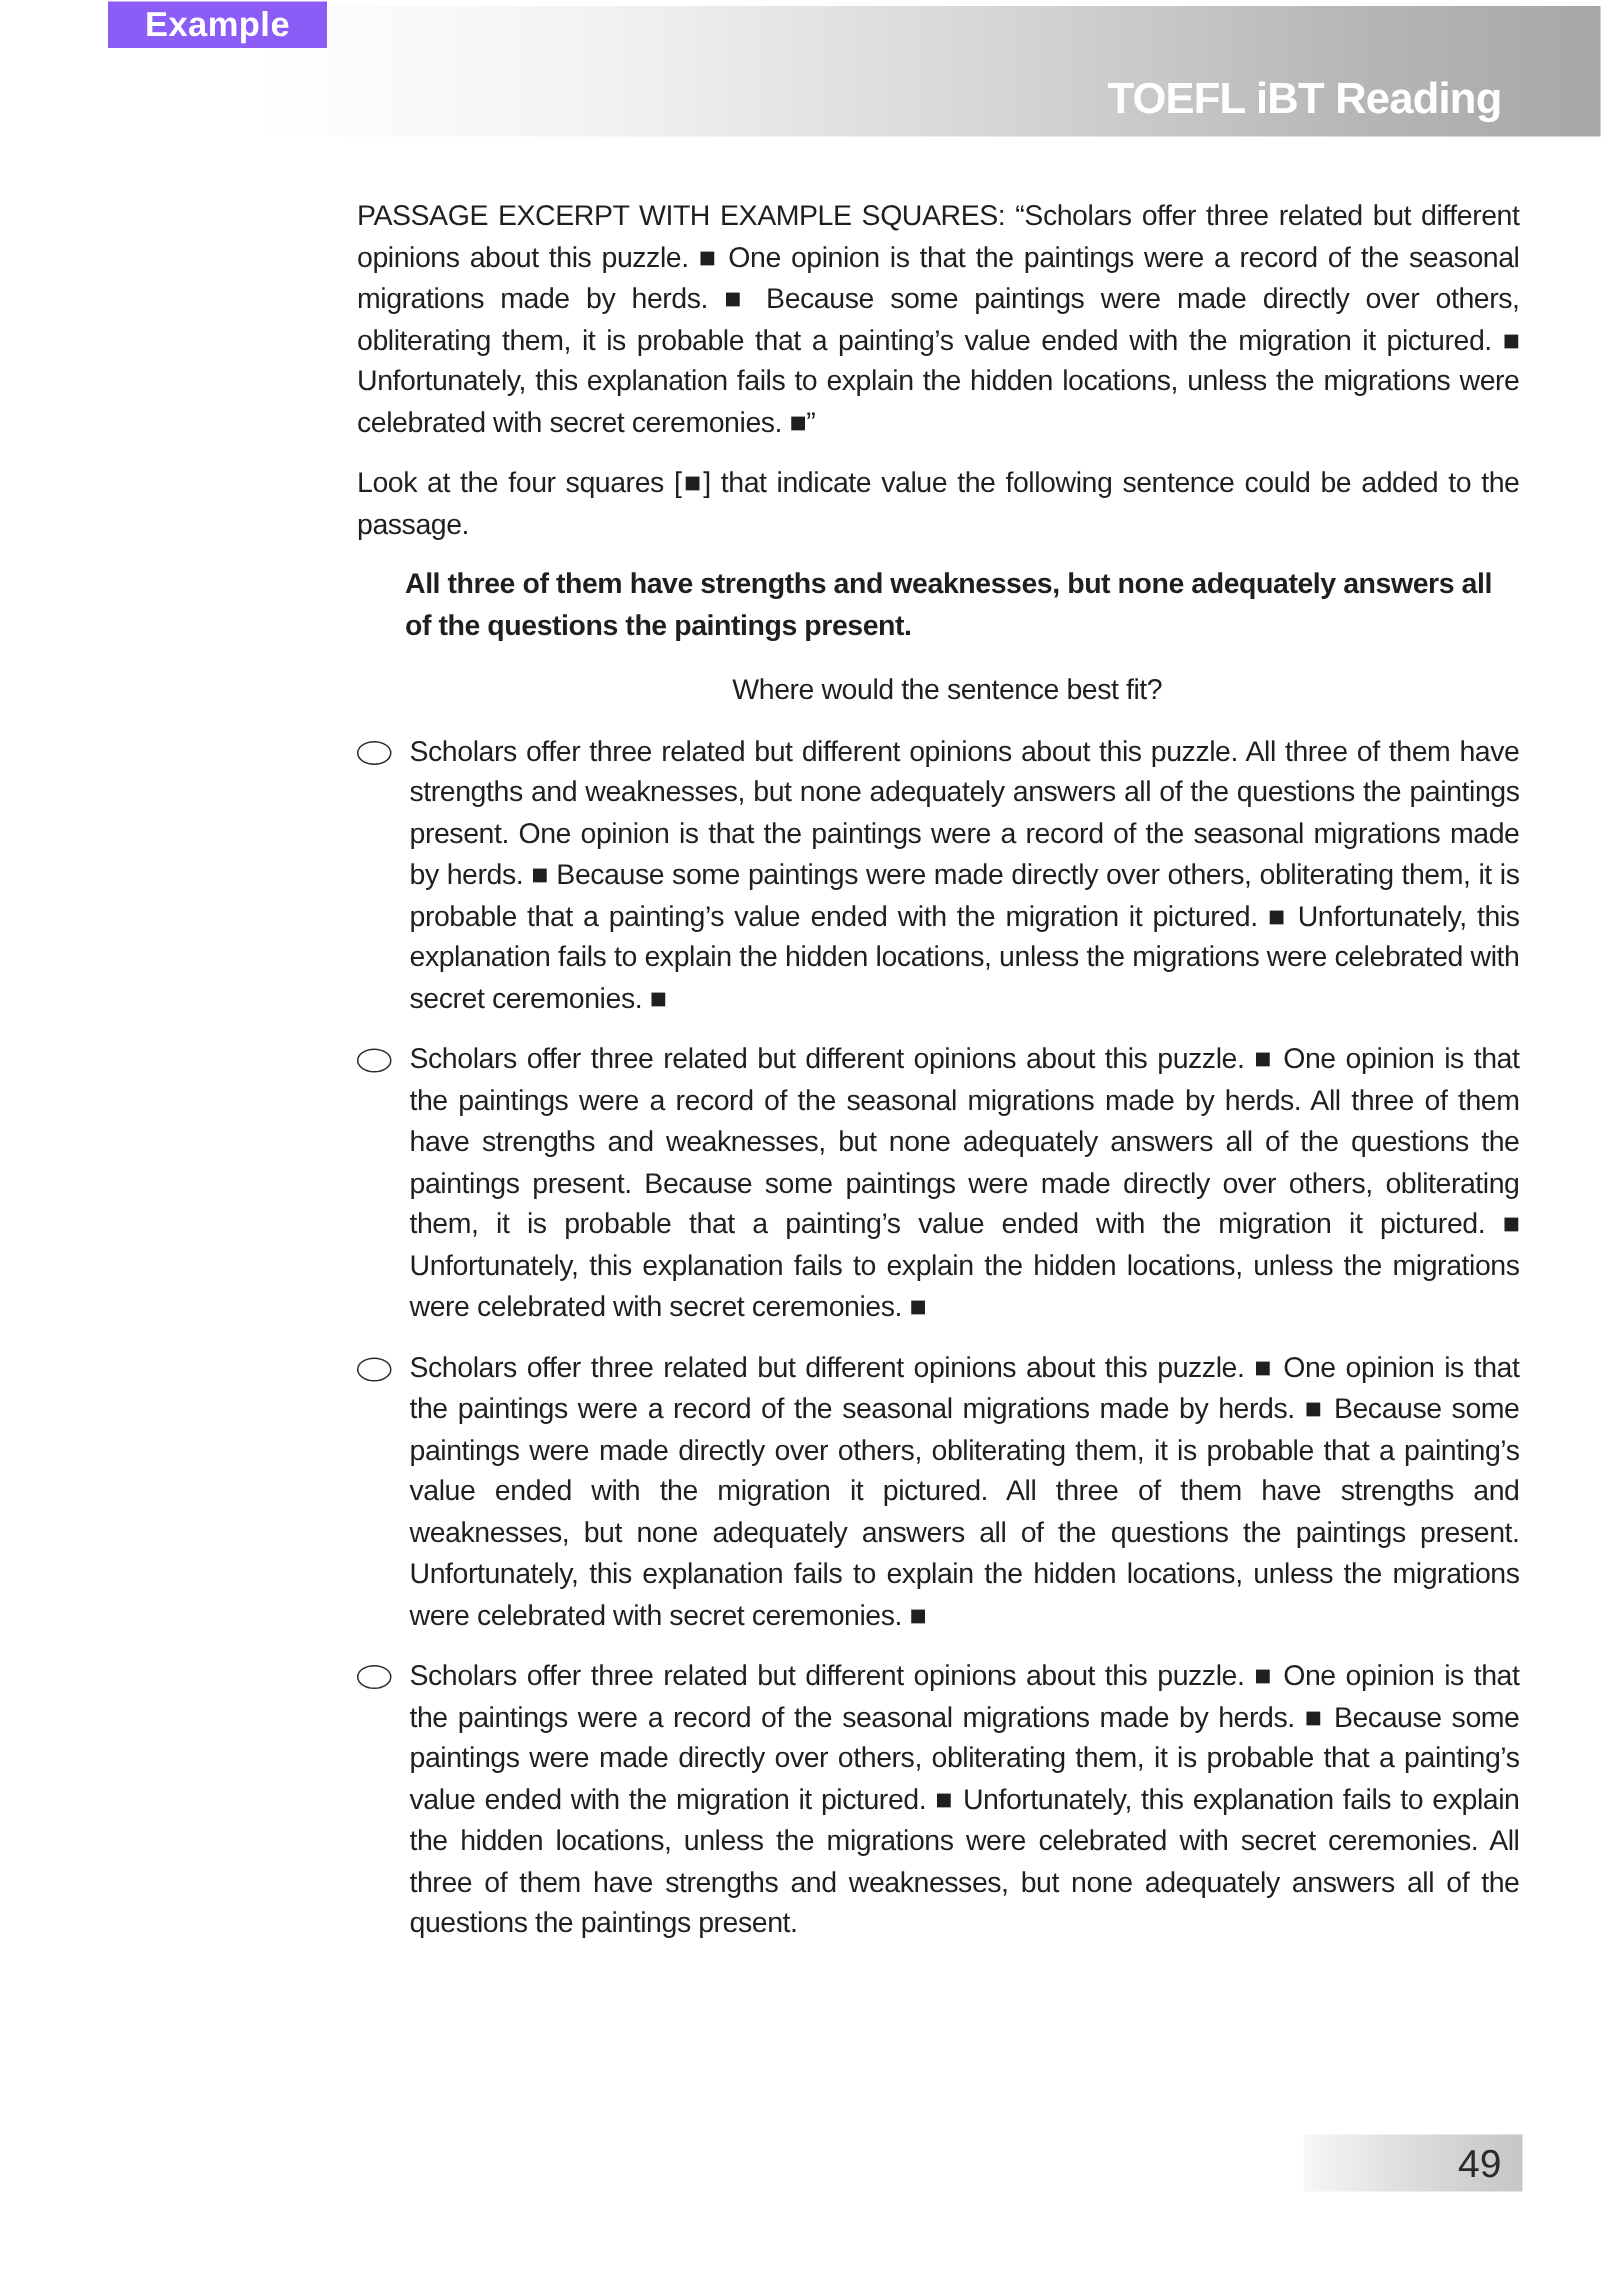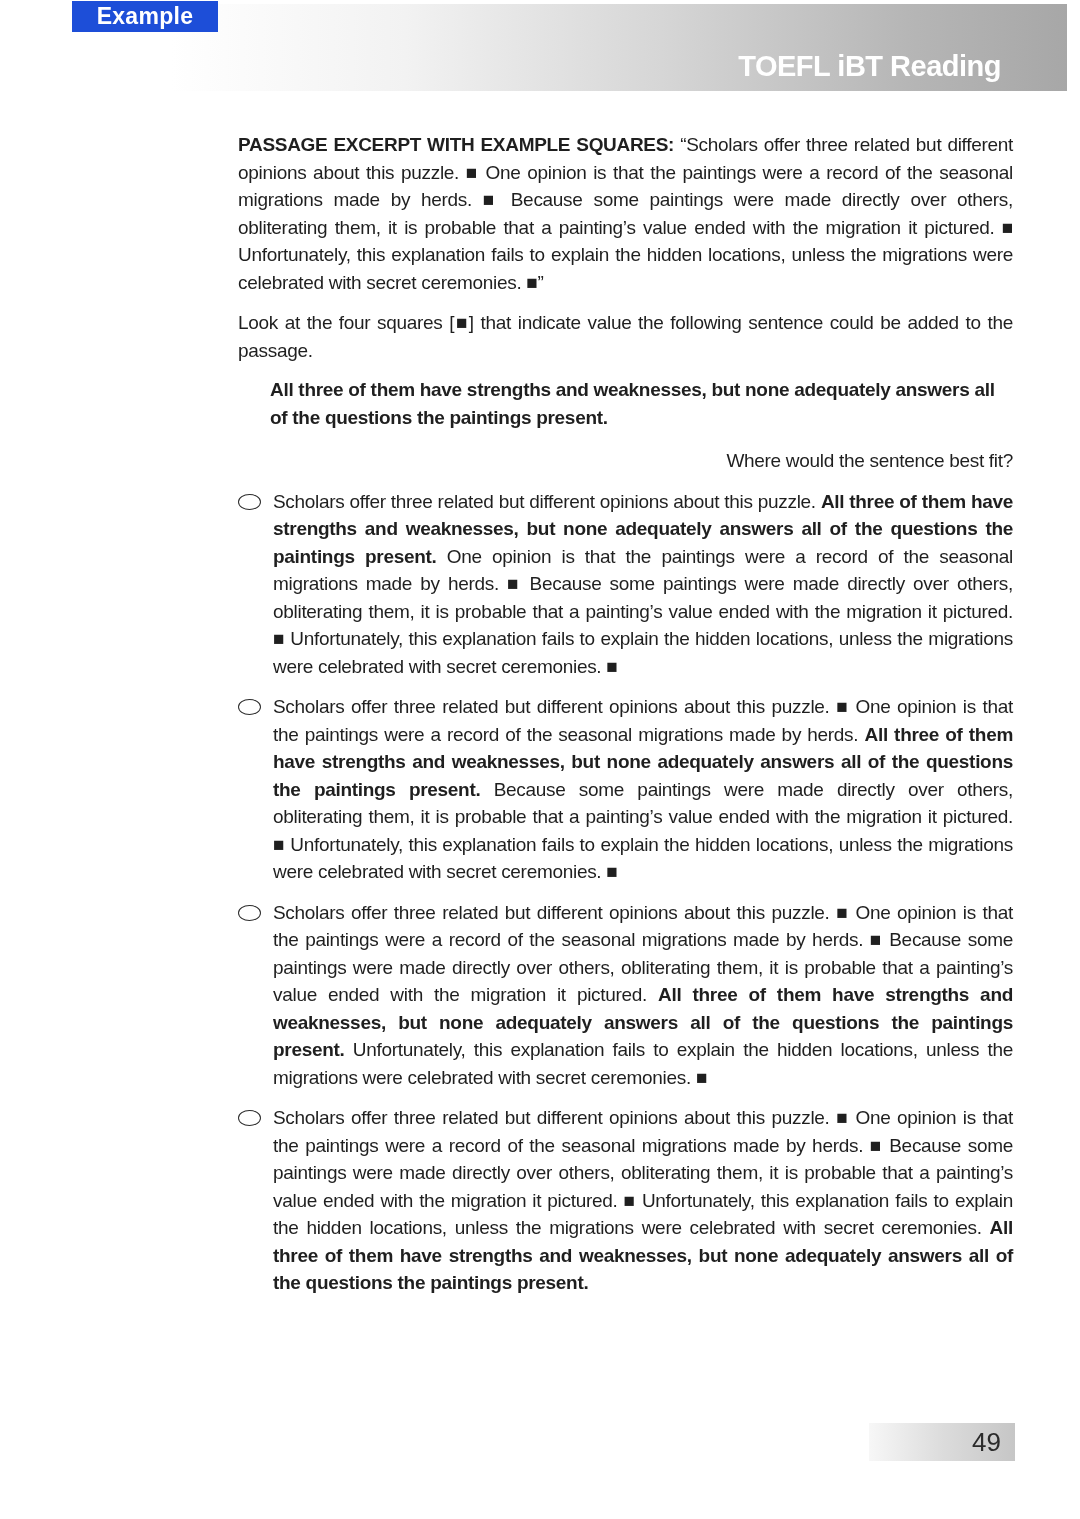--- a/index.html
+++ b/index.html
@@ -41,48 +41,48 @@
     right: 67px;
     padding-left: 238px;
     box-sizing: border-box;
   }
   .example-label {
     position: absolute;
     left: 72px;
     top: 1px;
     width: 146px;
     height: 31px;
-    background: #1d4ed8;
+    background: #8b5cf6;
     color: #ffffff;
     font-weight: 700;
     font-size: 23px;
     letter-spacing: 0.3px;
     display: flex;
     align-items: center;
     justify-content: center;
   }
 
   p, .option-text {
     margin: 0;
     font-size: 19px;
     line-height: 27.5px;
     letter-spacing: -0.3px;
     text-align: justify;
   }
-  .b { font-weight: 700; }
+  .b { font-weight: 400; }
 
   .passage       { margin-bottom: 13px; }
   .instructions  { margin-bottom: 12px; }
   .insert-sentence {
     margin-left: 32px;
     margin-bottom: 16px;
     font-weight: 700;
     text-align: left;
   }
-  .question { margin-bottom: 13px; text-align: right; margin-left: 12px; }
+  .question { margin-bottom: 13px; text-align: center; margin-left: 12px; }
 
   .option {
     display: flex;
     align-items: flex-start;
     margin-bottom: 13px;
   }
   .oval {
     flex: 0 0 auto;
     width: 21px;
     height: 14px;

